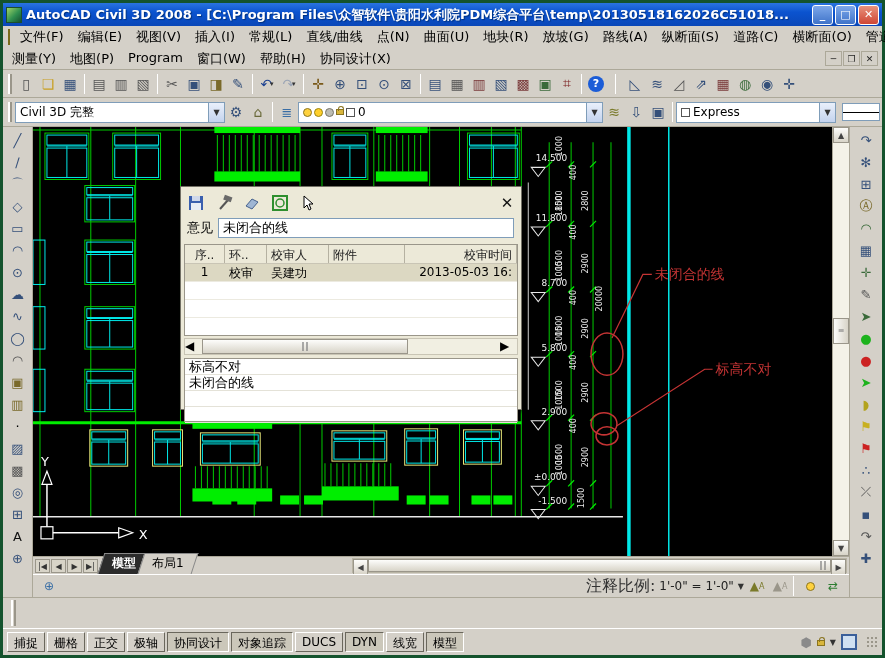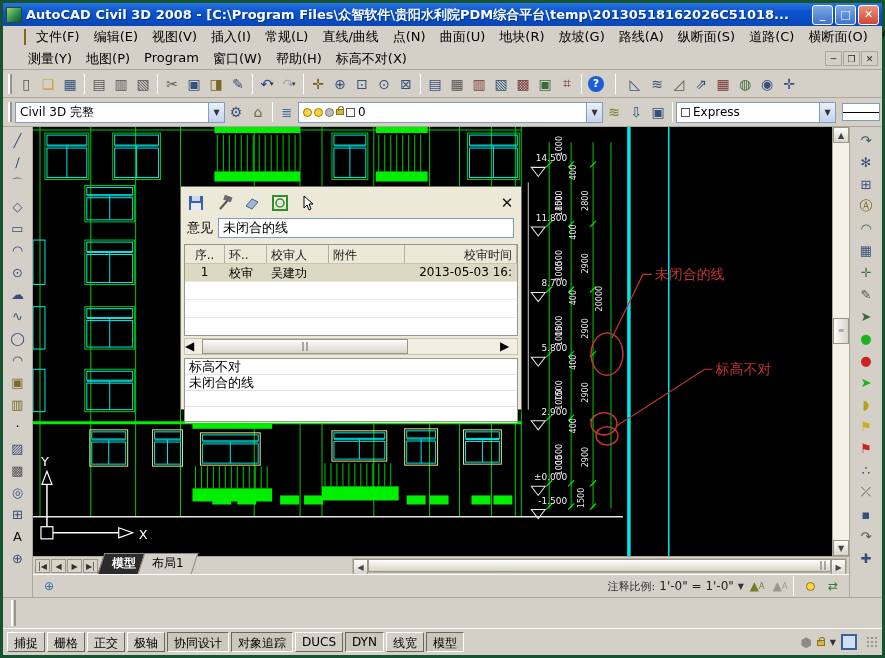--- a/index.html
+++ b/index.html
@@ -17,21 +17,21 @@
   .title-text { font-weight:bold; font-size:13px; white-space:nowrap; overflow:hidden;
     text-shadow:1px 1px 1px #00327e; letter-spacing:0px; flex:1; }
   .tb-btns { display:flex; gap:2px; }
   .tb-btn { width:21px; height:20px; border:1px solid #fff; border-radius:3px;
     background:linear-gradient(180deg,#7da8ea,#3f73c9); color:#fff; font-size:11px; font-weight:bold;
     display:flex; align-items:center; justify-content:center; }
   .tb-btn.close { background:linear-gradient(180deg,#e8927c,#cf4634); }
 
   
   .menubar { background:#d4d0c8; border-bottom:1px solid #aca899; flex:0 0 auto; }
-  .menurow { display:flex; align-items:center; height:22px; padding-left:18px; }
+  .menurow { display:flex; align-items:center; height:22px; padding-left:2px; }
   .menu-item { padding:2px 7px; font-size:13px; white-space:nowrap; color:#000; }
   .menu-appicon { width:17px; height:16px; margin:0 3px;
      background:linear-gradient(135deg,#f8e060 0%,#caa518 45%,#3e7d33 100%); border:1px solid #7a6a1a; }
   .docbtns { margin-left:auto; display:flex; gap:1px; padding-right:4px; }
   .docbtn { width:17px; height:15px; border:1px solid #aca899; background:#d4d0c8;
     font-size:9px; display:flex; align-items:center; justify-content:center; color:#222; }
 
   
   .toolbar-row { display:flex; align-items:center; height:28px; background:#d4d0c8;
      border-bottom:1px solid #aca899; padding:1px 2px; flex:0 0 auto; }
@@ -101,21 +101,21 @@
      display:flex; align-items:center; justify-content:center; margin-right:1px; color:#333; }
   .tab { padding:1px 10px 2px; font-size:12px; border:1px solid #888; border-bottom:none;
      transform:skewX(-18deg); margin-right:-6px; background:#d4d0c8; }
   .tab > span { display:inline-block; transform:skewX(18deg); }
   .tab.active { background:#2b2b2b; color:#fff; font-weight:bold; }
   .hscroll { flex:1; margin:0 2px 1px 10px; display:flex; height:15px; background:#f1efe2; border:1px solid #b9b5a5; max-width:495px; margin-left:auto; }
   .hscroll .thumb { flex:1; background:linear-gradient(180deg,#fdfdfb,#d8d4c8); border:1px solid #9a968a;
      display:flex; align-items:center; justify-content:flex-end; padding-right:3px; color:#888; font-size:8px; }
   .annrow { height:23px; background:#d4d0c8; border-top:1px solid #fff; display:flex; align-items:center;
      padding:0 6px; }
-  .annrow .scale-label { margin-left:auto; color:#333; font-size:11px; }
+  .annrow .scale-label { margin-left:auto; color:#333; font-size:16px; }
   .annrow .scale-value { font-size:12px; margin:0 4px; color:#222; }
   .ann-ic { width:20px; height:18px; display:flex; align-items:center; justify-content:center; font-size:12px; margin-left:3px; }
 
   
   .cmdrow { height:31px; background:#d4d0c8; padding:2px 2px 2px 8px; border-top:1px solid #aca899; display:flex; }
   .cmd-grip { width:5px; border-left:2px solid #fff; border-right:2px solid #9a968a; margin-right:2px; }
   .cmdbox { flex:1; background:#fff; border:1px solid #7f9db9; font-size:13px; padding:2px 4px; color:#000; }
   .statusbar { height:27px; background:#d4d0c8; border-top:1px solid #fff; display:flex; align-items:center; padding:0 4px; }
   .coords { width:178px; height:20px; border:1px solid; border-color:#9a968a #fff #fff #9a968a;
      font-size:12px; display:flex; align-items:center; padding-left:6px; color:#111; margin-right:10px; }
@@ -165,21 +165,21 @@
           <div class="menu-item">管道(P)</div>
         </div>
     </div>
     <div class="menurow" style="height:21px;">
       <div id="menu-row-2" style="display:flex;">
           <div class="menu-item">测量(Y)</div>
           <div class="menu-item">地图(P)</div>
           <div class="menu-item">Program</div>
           <div class="menu-item">窗口(W)</div>
           <div class="menu-item">帮助(H)</div>
-          <div class="menu-item">标高不对(X)</div>
+          <div class="menu-item">协同设计(X)</div>
         </div>
       <div class="docbtns">
         <div class="docbtn">─</div>
         <div class="docbtn">❐</div>
         <div class="docbtn">✕</div>
       </div>
     </div>
   </div>
 
   <div class="toolbar-row" id="toolbar-std">

